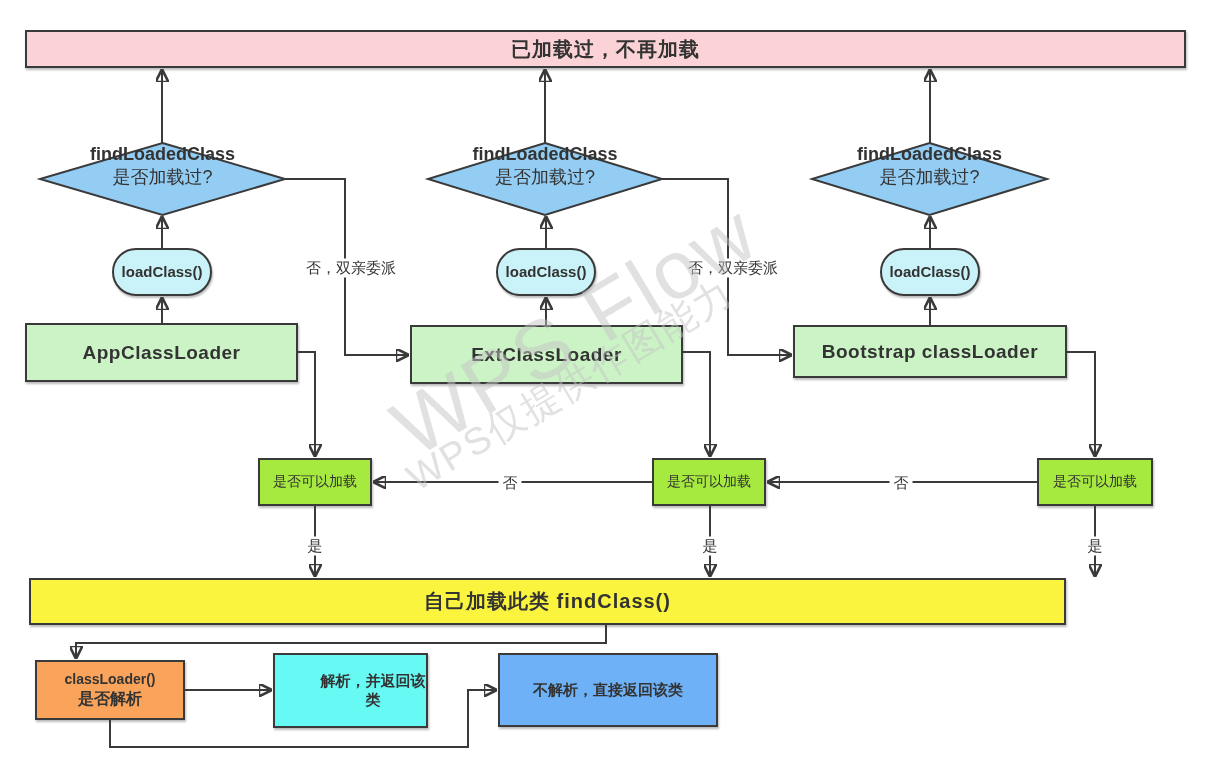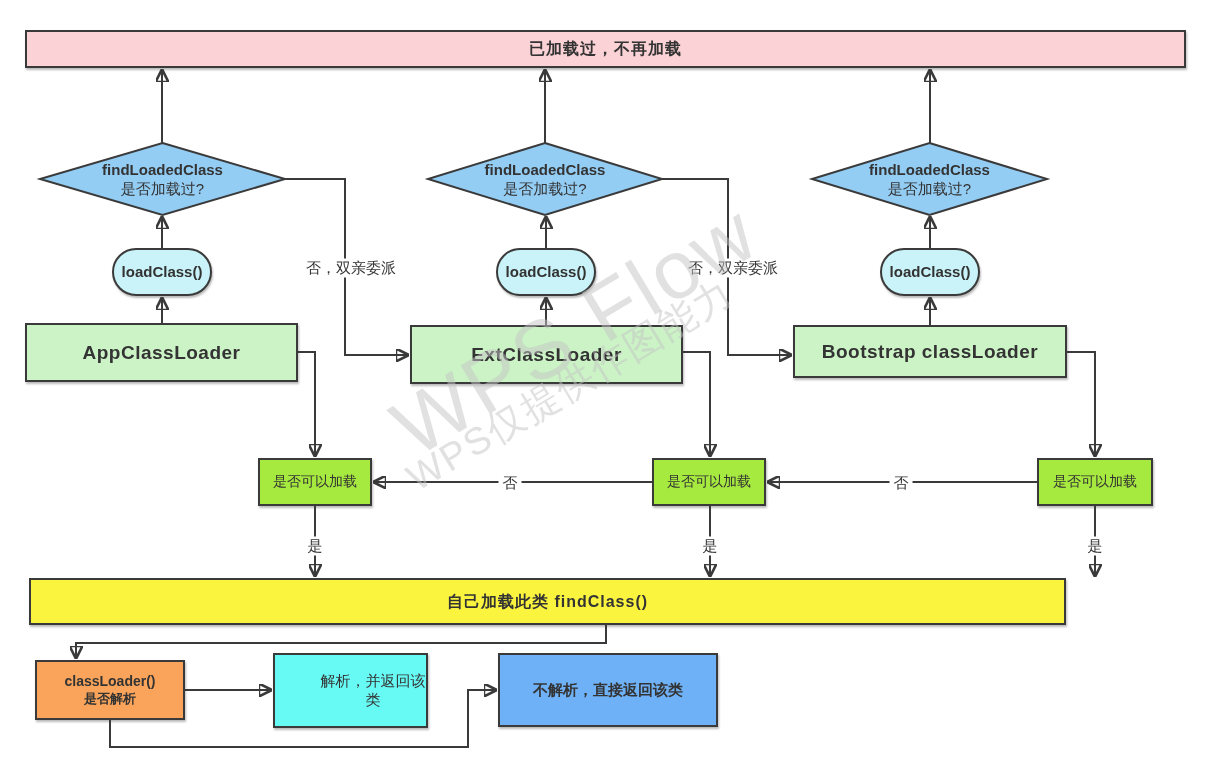--- a/index.html
+++ b/index.html
@@ -9,40 +9,40 @@
 
   
   .edges { position:absolute; left:0; top:0; z-index:1; }
   .edges path { fill:none; stroke:var(--line,#3a3a3a); stroke-width:2; }
 
   
   .node { position:absolute; z-index:2; border:2px solid var(--line,#3a3a3a);
           display:flex; flex-direction:column; align-items:center; justify-content:center;
           text-align:center; color:var(--text,#333); line-height:1.25;
           box-shadow:1px 2px 2px rgba(60,60,60,.35); }
-  .bar { font-size:16px; font-weight:600; letter-spacing:1px; }
+  .bar { font-size:20px; font-weight:600; letter-spacing:1px; }
   .bar.pink   { background:var(--pink); }
   .bar.yellow { background:var(--yellow); }
 
   .stadium { background:var(--stadium-cyan); border-radius:24px; font-size:15px; font-weight:bold; }
   .loader  { background:var(--loader-green); font-size:19px; font-weight:bold; letter-spacing:.5px; }
   .canload { background:var(--canload-green); font-size:14px; font-weight:400; }
 
   .resolve-box { background:var(--orange); font-size:14px; }
   .resolve-box .t1 { font-weight:bold; }
-  .resolve-box .t2 { font-size:13px; font-weight:600;font-family:Liberation Serif, serif; }
-  .resolve-yes { background:var(--resolve-cyan); font-size:15px; font-weight:400;padding-left:45px; }
+  .resolve-box .t2 { font-size:16px; font-weight:600;font-family:Liberation Serif, serif; }
+  .resolve-yes { background:var(--resolve-cyan); font-size:15px; font-weight:700;padding-left:45px; }
   .resolve-no  { background:var(--noresolve-blue); font-size:15px; font-weight:600; }
 
   
   .diamond { position:absolute; z-index:2; box-shadow:none; }
   .diamond svg { position:absolute; inset:0; width:100%; height:100%; overflow:visible; }
   .diamond polygon { fill:var(--diamond-blue); stroke:var(--line,#3a3a3a); stroke-width:2; }
   .diamond .dtext { position:absolute; inset:0; display:flex; flex-direction:column;
-                    align-items:center; justify-content:center; font-size:15px; line-height:1.3; }
+                    align-items:center; justify-content:flex-start; font-size:18px; line-height:1.3; }
   .diamond .t1 { font-weight:bold; }
   .diamond .t2 { font-weight:400; }
 
   
   .edge-label { position:absolute; z-index:3; transform:translate(-50%,-50%);
                 background:var(--page-bg,#fff); padding:0 4px; font-size:15px;
                 color:var(--text,#333); white-space:nowrap; }
 
   
   .watermark { position:absolute; z-index:4; pointer-events:none; color:var(--watermark);

